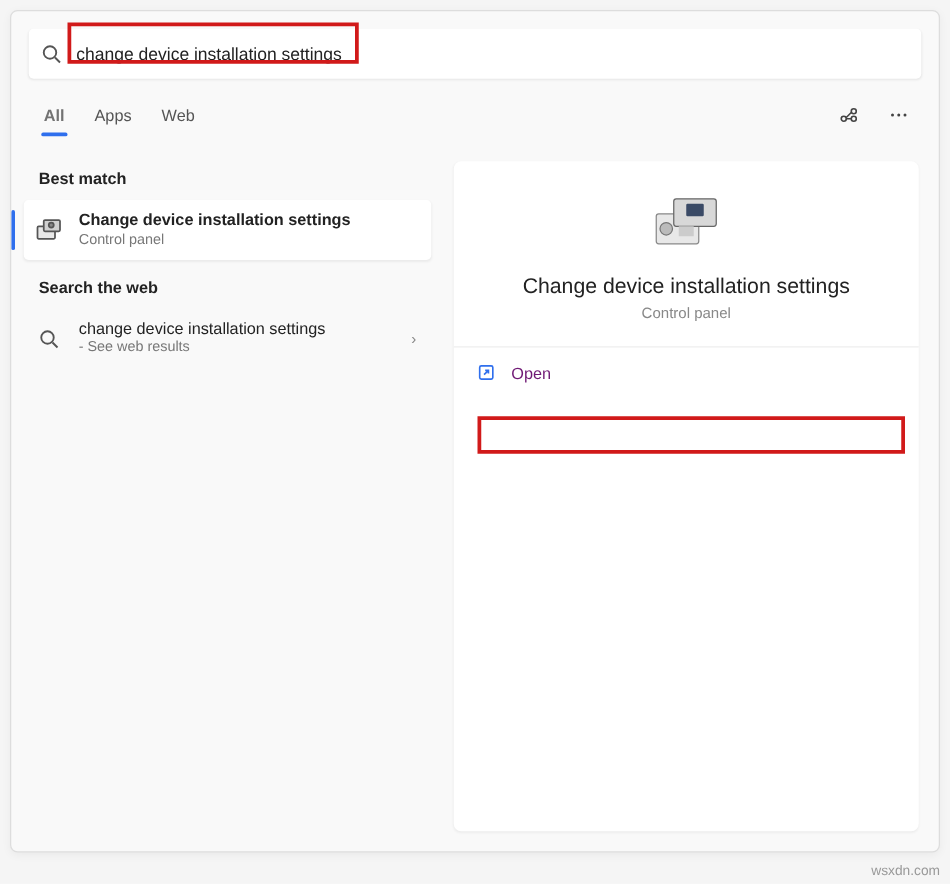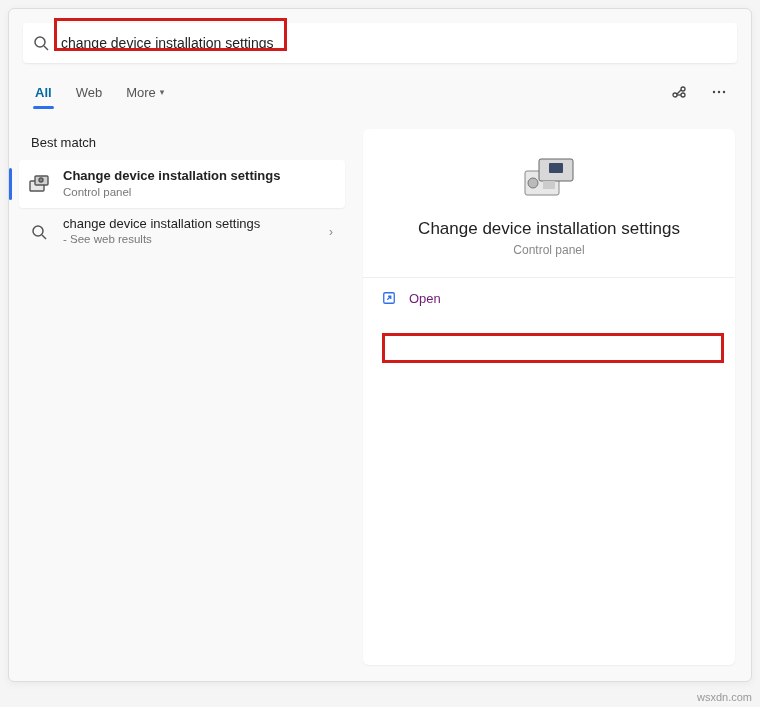--- a/index.html
+++ b/index.html
@@ -65,21 +65,21 @@
     font-size: 13px;
     color: #555;
     padding: 0 12px;
     height: 100%;
     display: flex;
     align-items: center;
     cursor: pointer;
     gap: 4px;
   }
   .tab.active {
-    color: #0369a1;
+    color: #737373;
     font-weight: 600;
     position: relative;
   }
   .tab.active::after {
     content: "";
     position: absolute;
     bottom: 4px;
     left: 10px; right: 10px;
     height: 3px;
     background: #2f6fed;
@@ -102,21 +102,21 @@
     display: flex;
     flex: 1;
     overflow: hidden;
   }
   .left-pane {
     width: 346px;
     padding: 8px 0 8px 0;
   }
   .section-label {
     font-size: 13px;
-    font-weight: 400;
+    font-weight: 700;
     color: #222;
     padding: 14px 22px 10px 22px;
   }
   .result-item {
     display: flex;
     align-items: center;
     padding: 8px 18px 8px 18px;
     position: relative;
   }
   .result-item.selected {
@@ -236,26 +236,25 @@
       </svg>
     </span>
     <input class="search-input" type="text" value="change device installation settings" style="">
   </div>
 
   <div class="tabs-row">
     <div class="tab active">
         <span>All</span>
       </div>
     <div class="tab">
+        <span>Apps</span>
+      </div>
+    <div class="tab">
         <span>Web</span>
       </div>
-    <div class="tab">
-      <span>More</span>
-      <span class="chevron-down">▾</span>
-    </div>
     <div class="tabs-spacer"></div>
     <div class="tabs-right">
       <div class="icon-btn">
         <svg viewBox="0 0 16 16" width="16" height="16" fill="none" stroke="currentColor" stroke-width="1.3">
           <circle cx="4" cy="11" r="2"></circle>
             <circle cx="12" cy="5" r="2"></circle>
             <circle cx="12" cy="11" r="2"></circle>
           <line x1="6" y1="10" x2="10" y2="6"></line>
             <line x1="6" y1="11" x2="10" y2="11"></line>
         </svg>
@@ -282,20 +281,21 @@
             <rect x="8" y="4" width="13" height="9" rx="1" fill="#d0d0d0"></rect>
             <circle cx="14" cy="8" r="2" fill="#888"></circle>
           </svg>
         </span>
         <div class="result-text">
           <div class="result-title">Change device installation settings</div>
           <div class="result-sub">Control panel</div>
         </div>
       </div>
 
+      <div class="section-label">Search the web</div>
 
       <div class="result-item web-item">
         <span class="result-icon">
           <svg viewBox="0 0 16 16" width="16" height="16" fill="none" stroke="#555" stroke-width="1.5">
             <circle cx="7" cy="7" r="5"></circle>
               <line x1="11" y1="11" x2="15" y2="15"></line>
           </svg>
         </span>
         <div class="result-text">
           <div class="result-title" style="font-weight:400;">change device installation settings</div>

